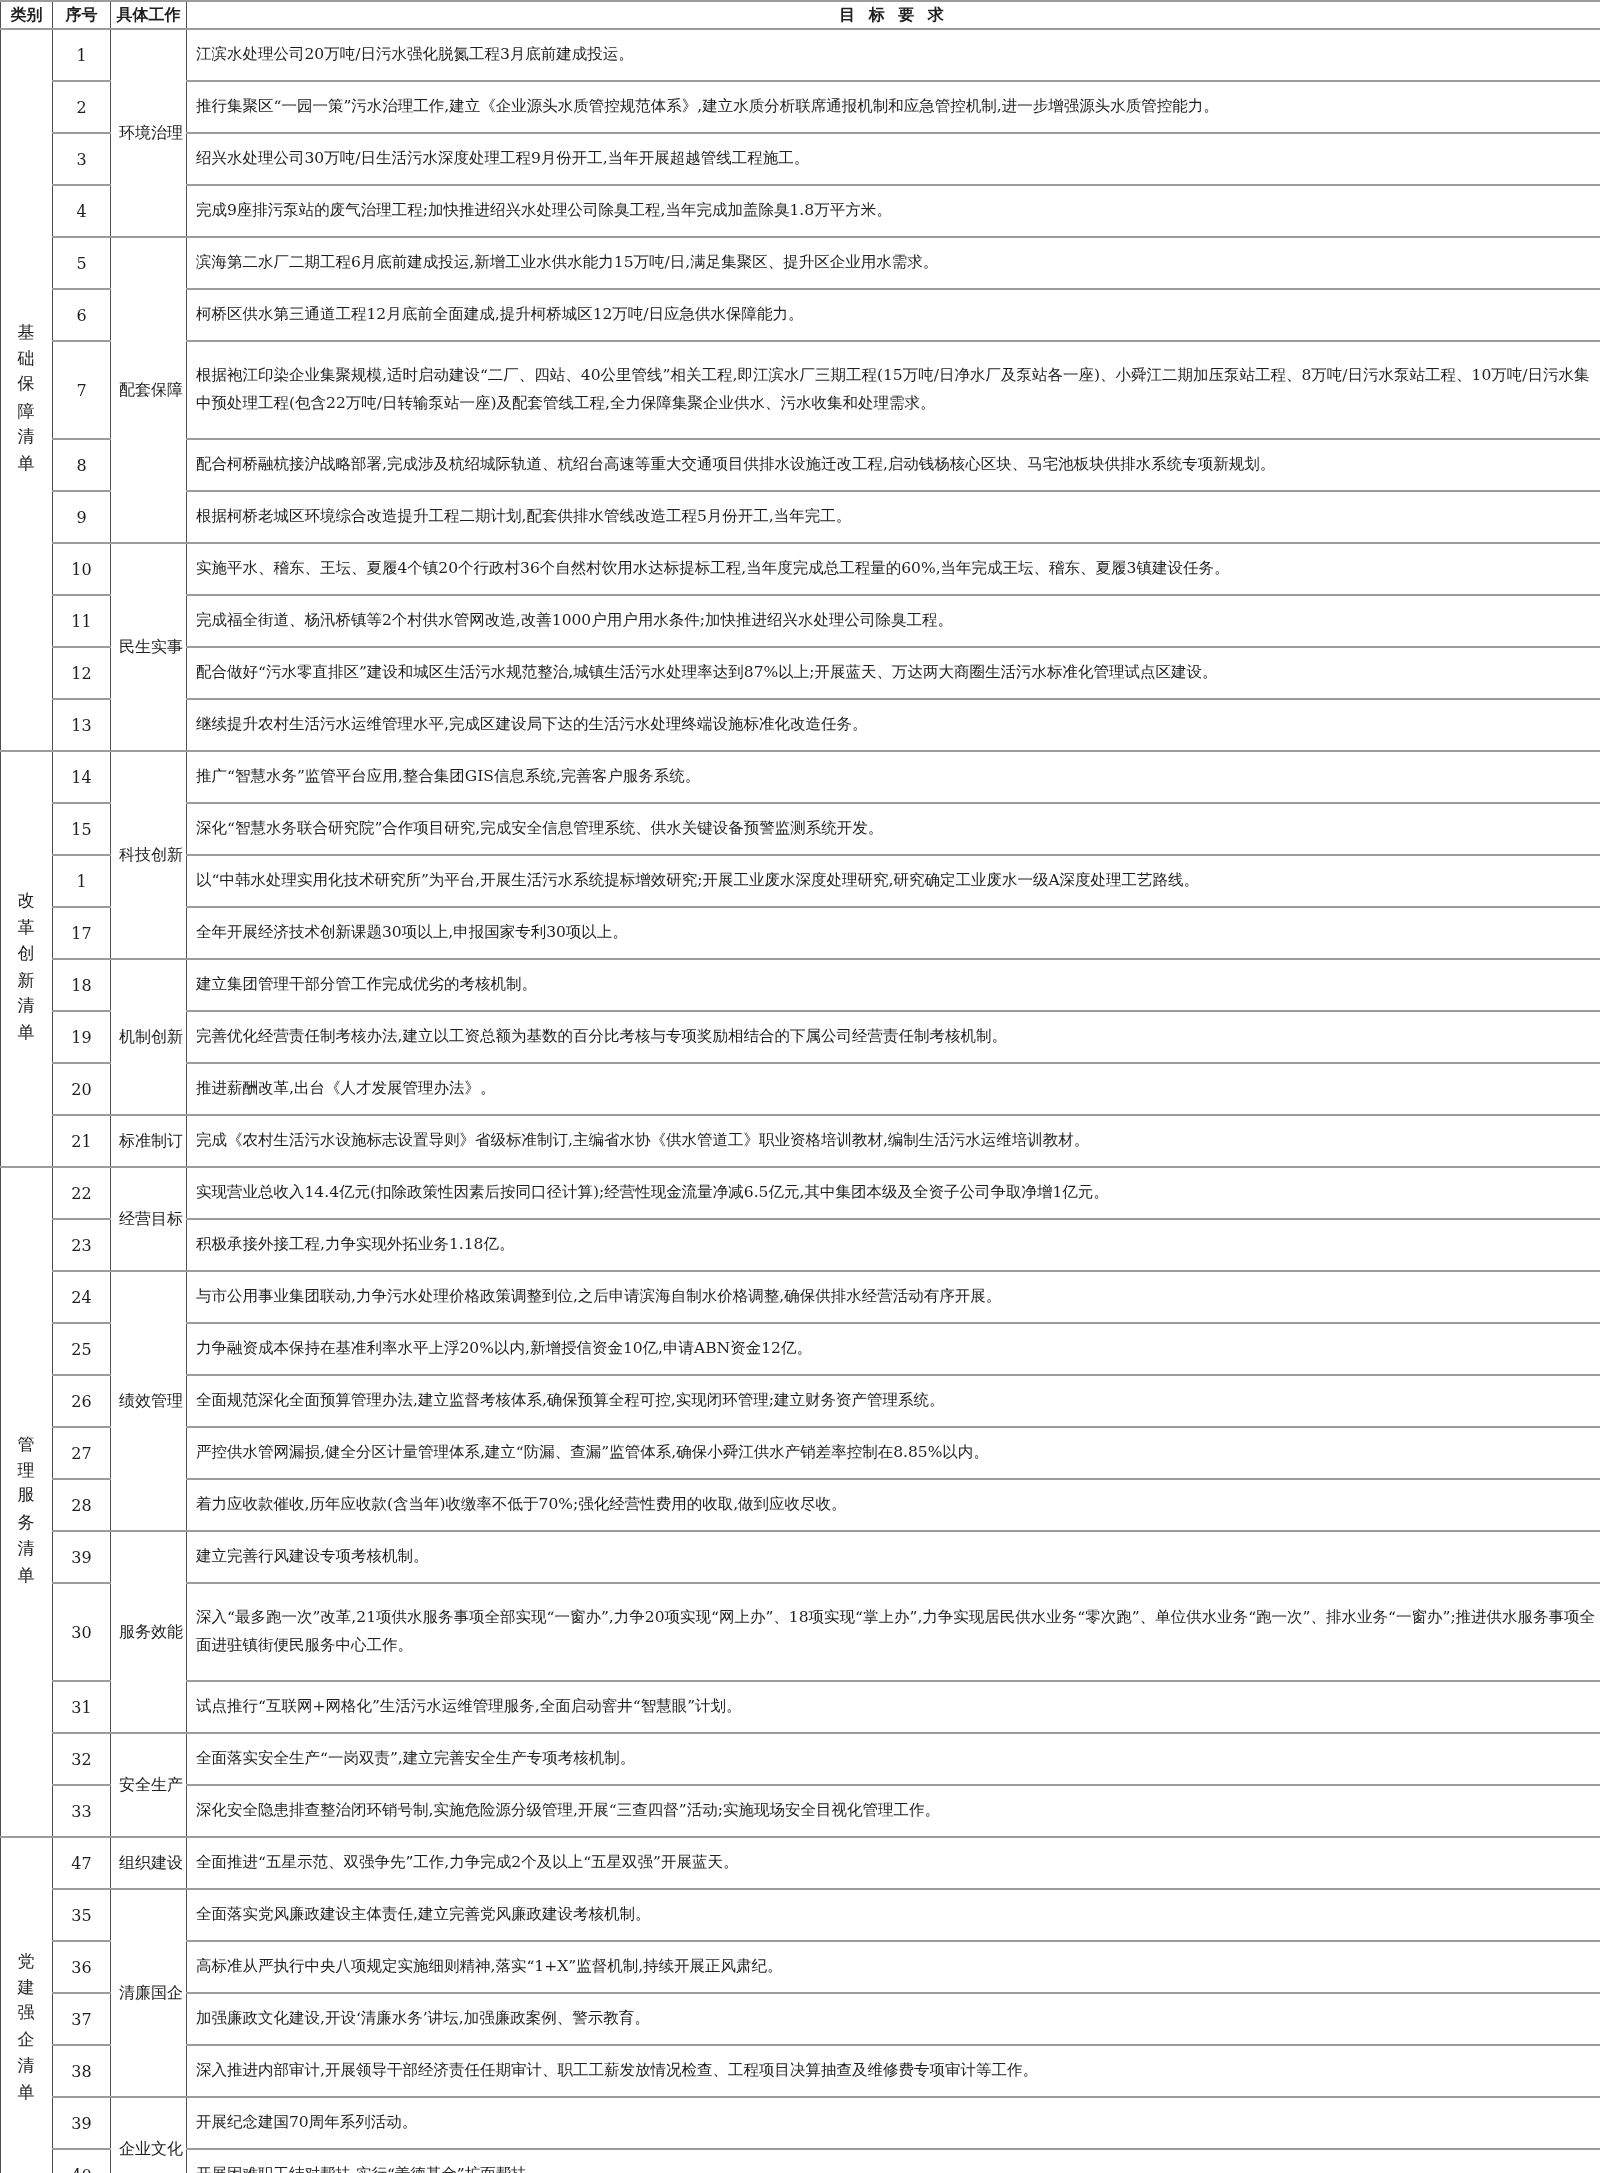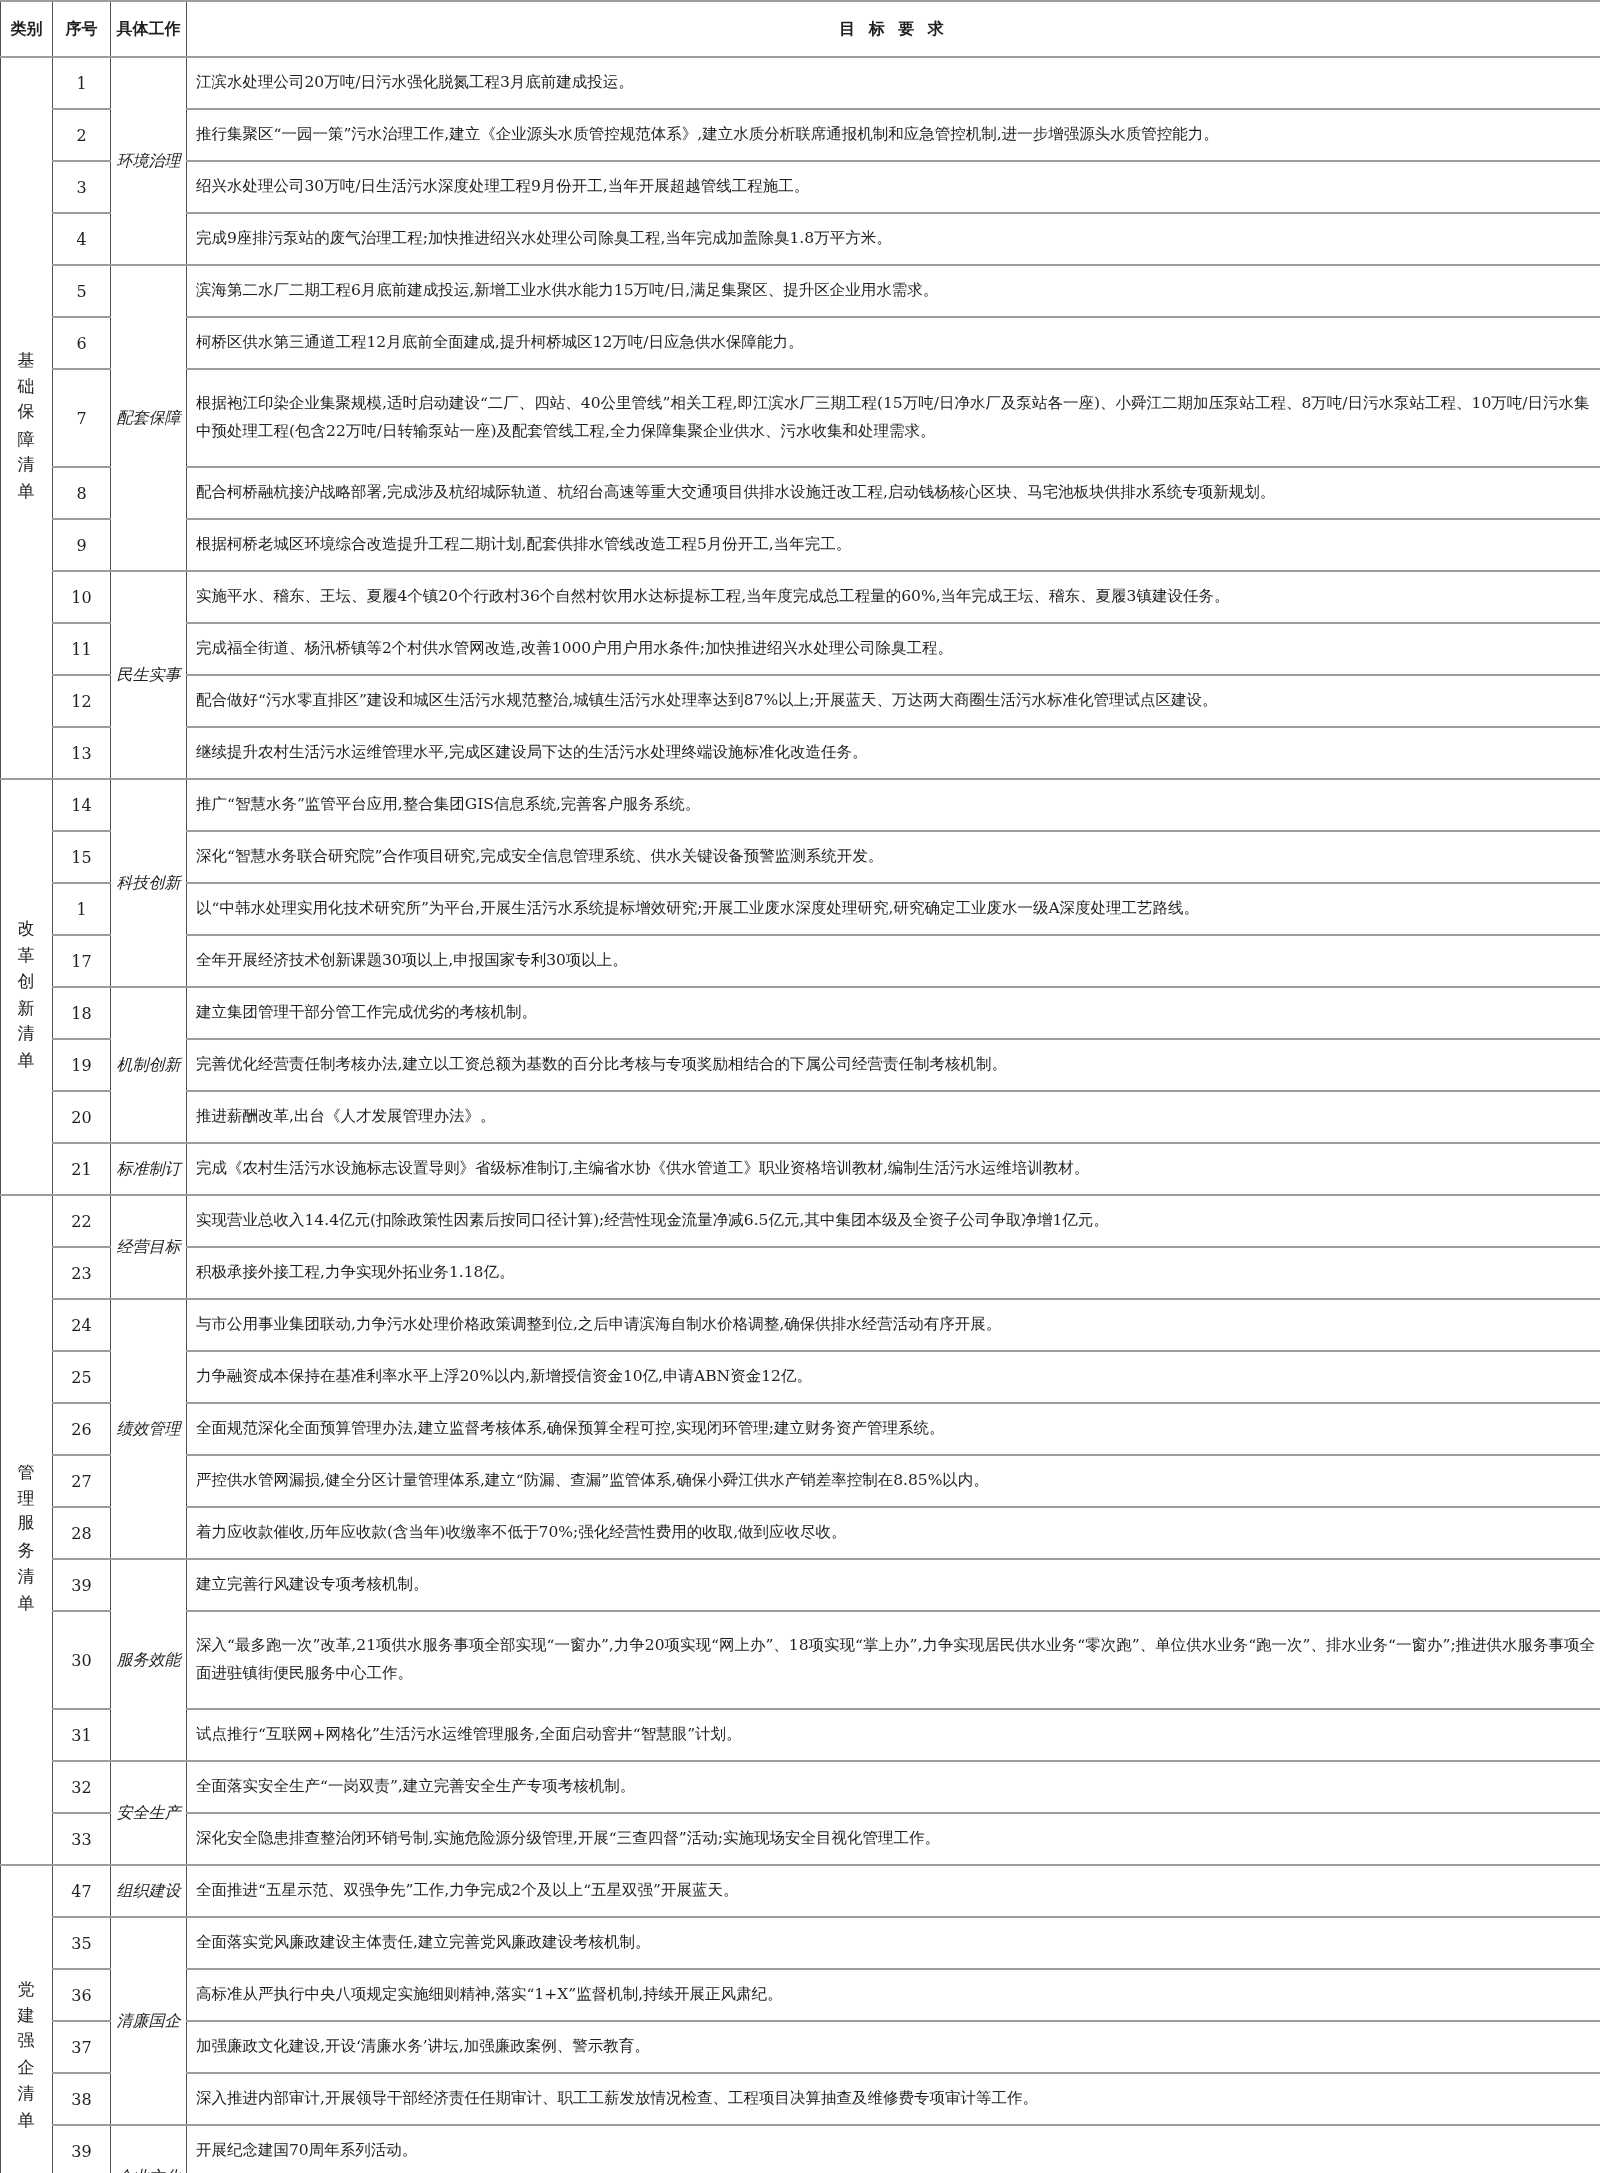--- a/index.html
+++ b/index.html
@@ -15,30 +15,30 @@
     background: #ffffff;
   }
   th, td {
     border-top: 2px solid #9c9c9c;
     border-bottom: 2px solid #9c9c9c;
     border-left: 1px solid #4f4f4f;
     border-right: 1px solid #4f4f4f;
     vertical-align: middle;
     overflow: hidden;
   }
-  thead tr { height: 56px; }
+  thead tr { height: 28px; }
   tbody tr { height: 52px; }
   tbody tr.tall { height: 98px; }
   th {
     font-size: 16px; font-weight: bold; text-align: center;
     padding: 2px;
   }
   th.target-h { letter-spacing: 4px; }
   td.num  { text-align: center; font-size: 16px; }
-  td.group{ text-align: center; font-size: 16px; padding: 0 3px; font-style: italic; }
+  td.group{ text-align: right; font-size: 16px; padding: 0 3px; }
   td.cat  { text-align: center; padding: 0; }
   td.cat .vert {
     display: inline-block;
     writing-mode: vertical-rl;
     text-orientation: upright;
     letter-spacing: 26px;
     font-size: 17px;
     line-height: 50px;
   }
   td.target {

